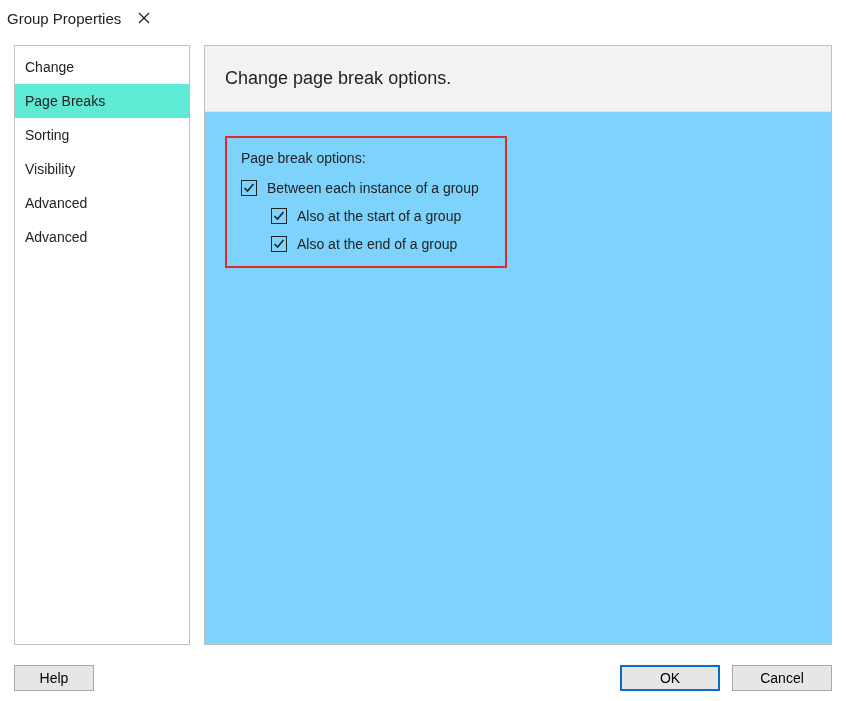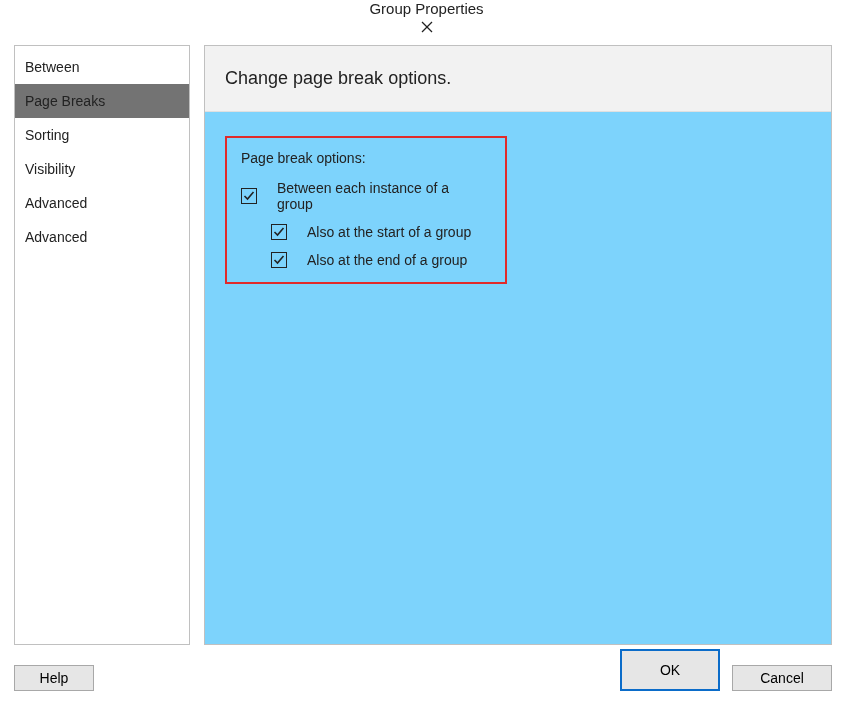--- a/index.html
+++ b/index.html
@@ -15,21 +15,20 @@
       width: 846px;
       height: 701px;
       position: relative;
     }
     .titlebar {
       display: flex;
       align-items: center;
       justify-content: flex-start;
       height: 36px;
       padding-left: 7px;
-      flex-direction: column;
     }
     .titlebar .title {
       font-size: 15px;
     }
     .titlebar .close-btn {
       width: 46px;
       height: 36px;
       display: flex;
       align-items: center;
       justify-content: center;
@@ -53,21 +52,21 @@
       border: 1px solid #c0c0c0;
       background: #fff;
       padding-top: 4px;
     }
     .sidebar-item {
       padding: 9px 12px 9px 10px;
       cursor: pointer;
       font-size: 14px;
     }
     .sidebar-item.selected {
-      background: #737373;
+      background: #5eead4;
     }
     .main-panel {
       flex: 1;
       border: 1px solid #c0c0c0;
       background: #7dd3fc;
       display: flex;
       flex-direction: column;
     }
     .panel-header {
       background: #f2f2f2;
@@ -84,21 +83,21 @@
       padding: 12px 18px 14px 14px;
       width: 282px;
     }
     .section-label {
       font-size: 14px;
       margin-bottom: 14px;
     }
     .checkbox-row {
       display: flex;
       align-items: center;
-      gap: 20px;
+      gap: 10px;
       margin-bottom: 12px;
     }
     .checkbox-row:last-child {
       margin-bottom: 0;
     }
     .checkbox-row.indented {
       margin-left: 30px;
     }
     .checkbox-visual {
       width: 16px;
@@ -129,21 +128,21 @@
       border: 1px solid #a8a8a8;
       font-family: inherit;
       font-size: 14px;
       padding: 4px 0;
       width: 100px;
       text-align: center;
       cursor: pointer;
     }
     .btn.ok {
       border: 2px solid #0b6cc9;
-      padding: 11px 0;
+      padding: 3px 0;
     }
     .button-row .spacer {
       flex: 1;
     }
     .button-row .btn + .btn {
       margin-left: 12px;
     }
     .help-btn {
       width: 80px;
     }
@@ -157,21 +156,21 @@
     <svg viewBox="0 0 12 12">
       <line x1="1" y1="1" x2="11" y2="11" stroke="#222" stroke-width="1.2"></line>
       <line x1="11" y1="1" x2="1" y2="11" stroke="#222" stroke-width="1.2"></line>
     </svg>
   </div>
 </div>
 
 <div class="body-area">
   <div class="sidebar">
     <div class="sidebar-item">
-      <span>Between</span>
+      <span>Change</span>
     </div>
     <div class="sidebar-item selected">
       <span>Page Breaks</span>
     </div>
     <div class="sidebar-item">
       <span>Sorting</span>
     </div>
     <div class="sidebar-item">
       <span>Visibility</span>
     </div>

